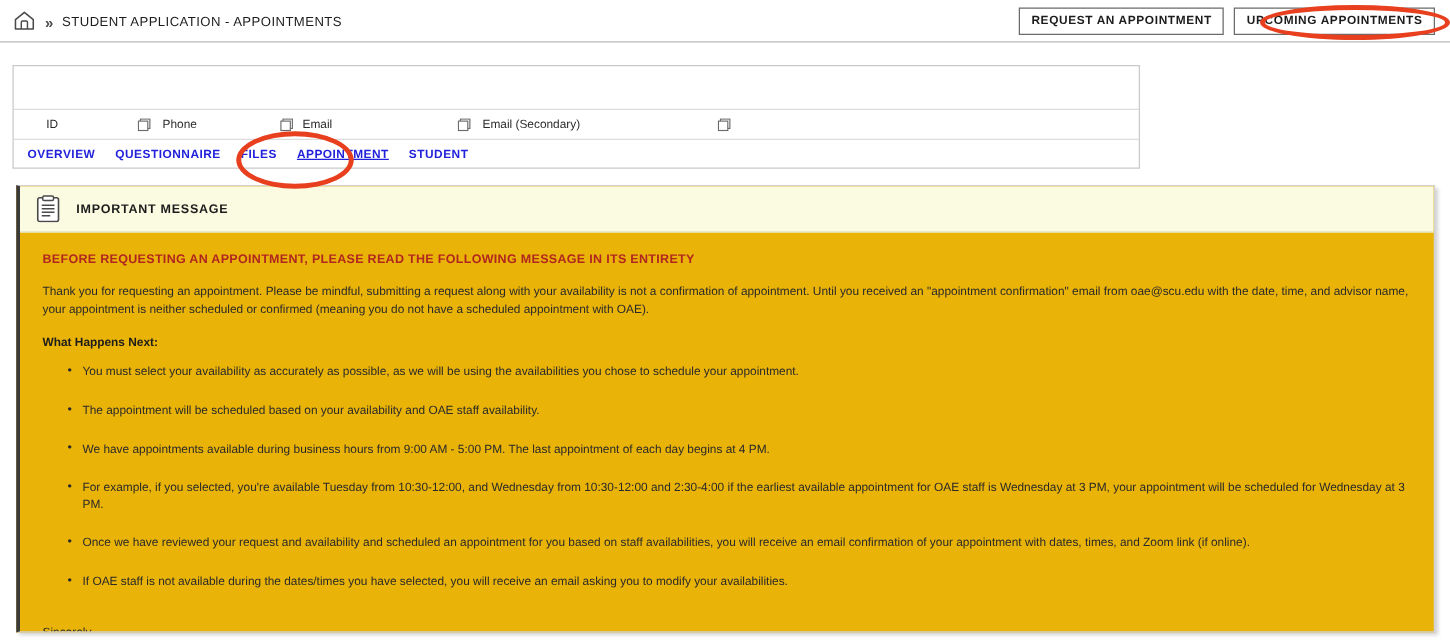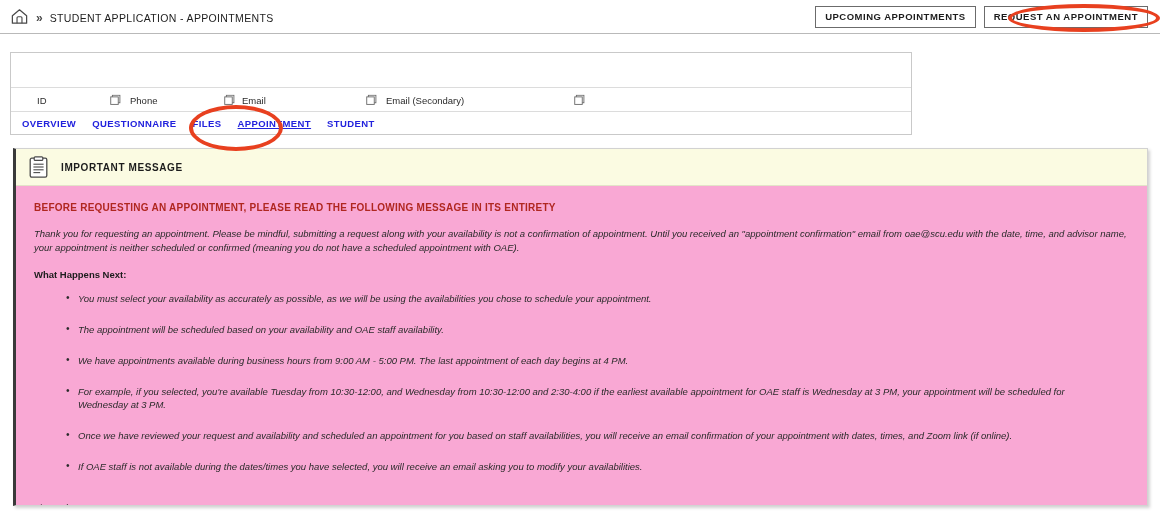--- a/index.html
+++ b/index.html
@@ -58,45 +58,45 @@
   .tabsrow { height:22px; display:flex; align-items:center; padding-left:11px; gap:16px; }
   .tab {
     font-size:9.5px; font-weight:bold; color:#2222dd;
     letter-spacing:0.4px; cursor:pointer; white-space:nowrap;
   }
   .tab.active { text-decoration:underline; }
 
   
   .panel {
     position:absolute; left:13px; top:148px; width:1135px; height:358px;
-    background:#f9a8d4; border:1px solid #d2d2d2; border-left:3px solid #3a3a3a;
+    background:#eab308; border:1px solid #d2d2d2; border-left:3px solid #3a3a3a;
     box-shadow: 2px 2px 3px rgba(0,0,0,0.18);
     overflow:hidden;
   }
   .panel-head {
     height:37px; background:#fbfbe2; border-bottom:1px solid #e3e3c8;
     display:flex; align-items:center; padding-left:13px; gap:13px;
   }
   .clip-icon { display:block; width:19px; height:22px; }
   .panel-head-title {
     font-size:10px; font-weight:bold; color:#1c1c1c; letter-spacing:0.6px;
   }
   .panel-body { padding:16px 18px 0 18px; }
 
   .redhead {
     color:#b02720; font-size:10px; font-weight:bold; letter-spacing:0.25px;
     margin:0 0 14px 0;
   }
   .para {
-    font-size:9.5px; color:#2a2a2a; line-height:14px; margin:0 0 14px 0;font-style:italic;
+    font-size:9.5px; color:#2a2a2a; line-height:14px; margin:0 0 14px 0;
   }
   .subhead {
     font-size:9.5px; font-weight:bold; color:#1c1c1c; margin:0 0 11px 0;
   }
-  ul.bullets { margin:12px; padding:0 0 0 32px; list-style:none;font-style:italic; }
+  ul.bullets { margin:0; padding:0 0 0 32px; list-style:none; }
   ul.bullets li {
     font-size:9.5px; color:#2a2a2a; line-height:13px;
     margin:0 0 18px 0; position:relative;
   }
   ul.bullets li:before {
     content:"\2022"; position:absolute; left:-12px; top:-1px;
     font-size:10px; color:#2a2a2a;
   }
   .signoff { font-size:9.5px; color:#2a2a2a; margin:29px 0 0 0; }
 
@@ -119,22 +119,22 @@
         <svg class="home-icon" viewBox="0 0 20 20" aria-hidden="true">
           <path d="M2.5 9.2 L10 3 L17.5 9.2 L17.5 17 L2.5 17 Z" fill="none" stroke="#4a4a4a" stroke-width="1.3" stroke-linejoin="round"></path>
           <path d="M7.4 17 L7.4 11.4 Q7.4 10.3 8.5 10.3 L11.5 10.3 Q12.6 10.3 12.6 11.4 L12.6 17" fill="none" stroke="#4a4a4a" stroke-width="1.2"></path>
         </svg>
       </span>
       <span class="crumb-sep">»</span>
       <span class="crumb-title">STUDENT APPLICATION - APPOINTMENTS</span>
     </div>
 
     <div class="topbtns">
+      <button class="topbtn">REQUEST AN APPOINTMENT</button>
       <button class="topbtn">UPCOMING APPOINTMENTS</button>
-      <button class="topbtn">REQUEST AN APPOINTMENT</button>
     </div>
   </div>
 
   <div class="headcard">
     <div class="emptyzone"></div>
 
     <div class="fieldrow">
       <span class="fld" style="left:26px">ID</span>
       <span style="left:99px">
         <svg class="copy-icon" style="left:99px" viewBox="0 0 12 12" aria-hidden="true">

